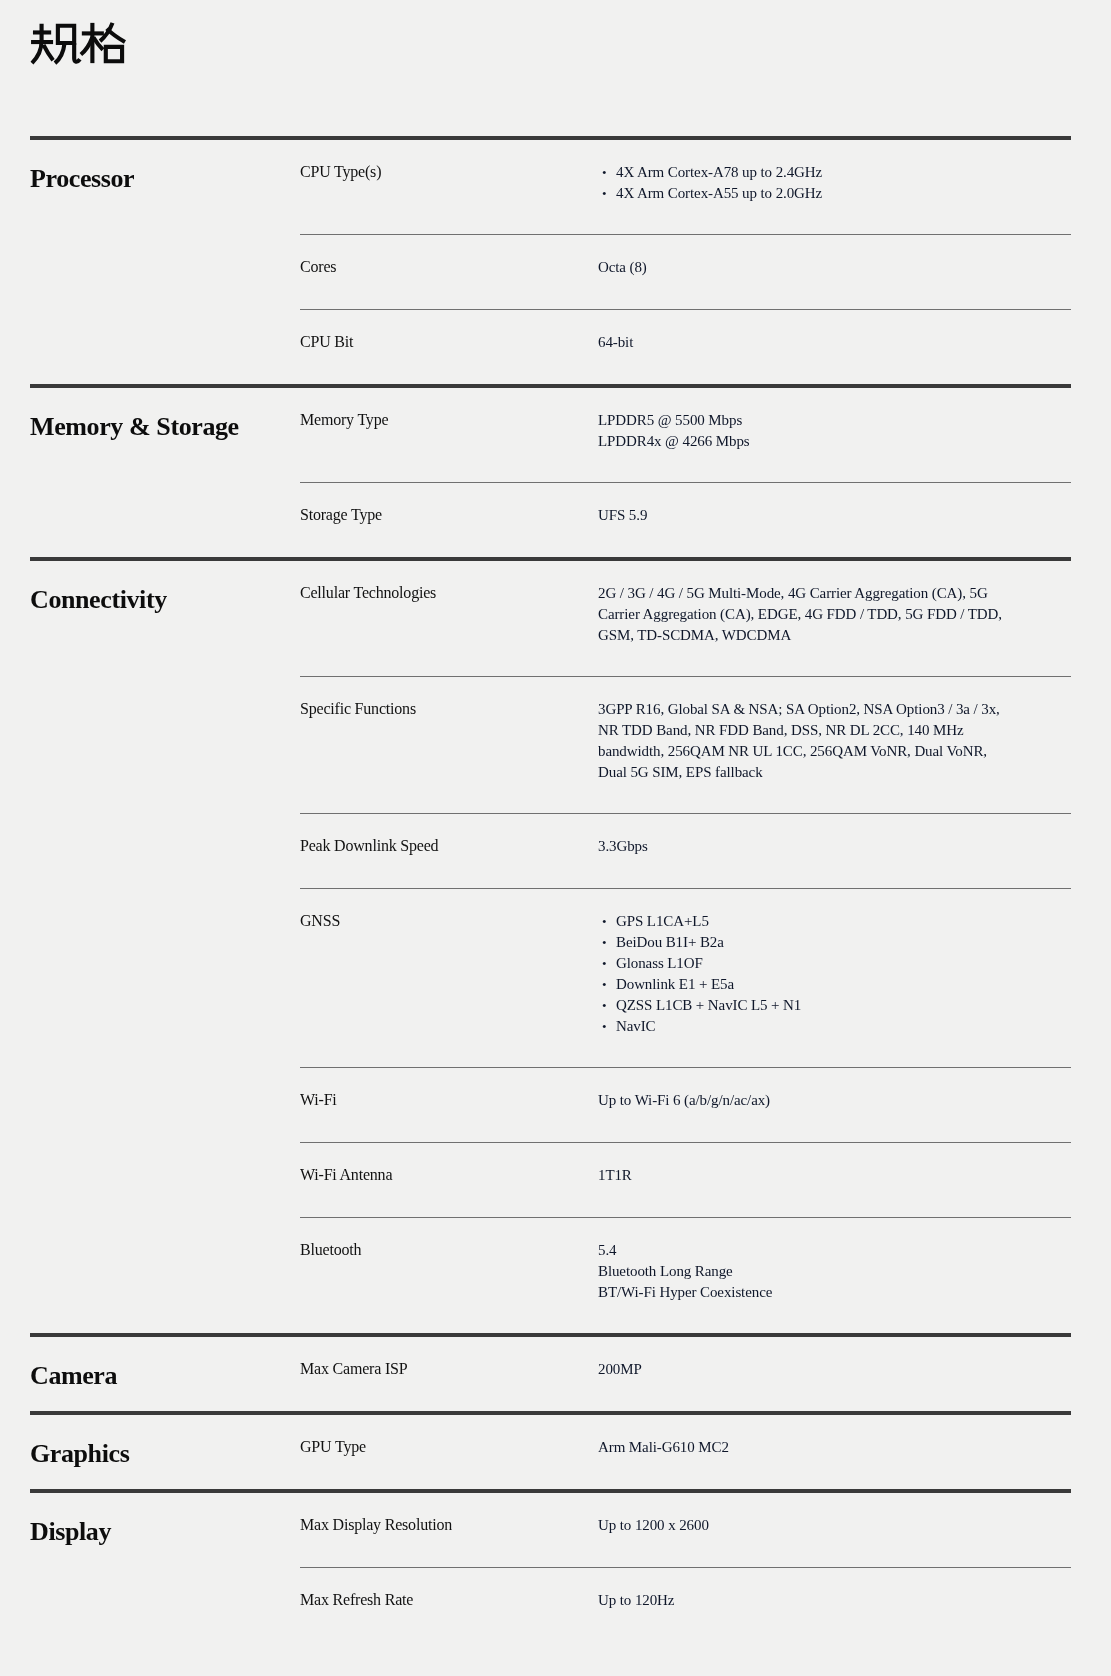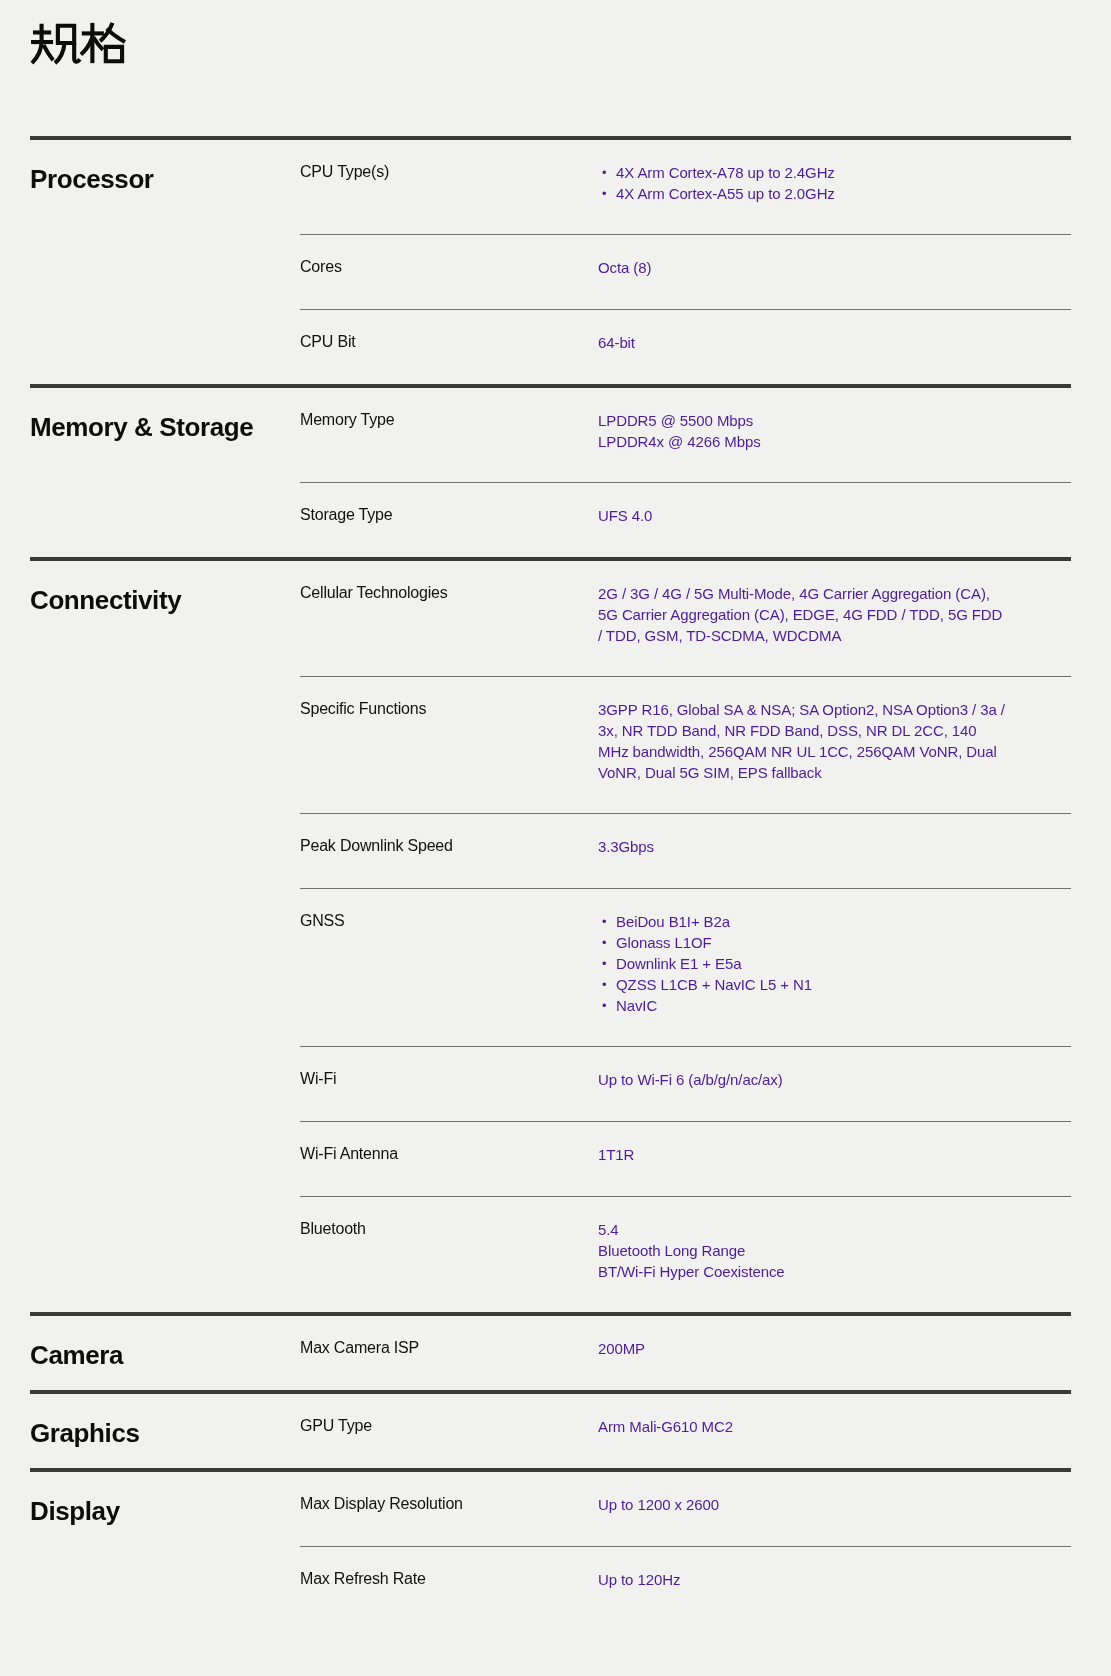--- a/index.html
+++ b/index.html
@@ -9,20 +9,21 @@
   body {
     width: 1111px;
     height: 1676px;
     background: #f1f1f0;
     font-family: "Liberation Sans", "DejaVu Sans", sans-serif;
     color: #141414;
     overflow: hidden;
   }
   .page {
     padding: 18px 40px 0 30px;
+    font-family: Liberation Serif, serif;
   }
   .title-wrap {
     height: 116px;
     padding-top: 2px;
   }
   .sr-text {
     position: absolute;
     width: 1px; height: 1px;
     overflow: hidden;
     clip: rect(0 0 0 0);
@@ -67,21 +68,21 @@
     font-size: 16px;
     line-height: 24px;
     margin-top: -2px;
     letter-spacing: -0.2px;
     color: #111111;
   }
   .value-cell {
     font-size: 15px;
     line-height: 21px;
     letter-spacing: -0.1px;
-    color: #4c1d95;
+    color: #0f172a;
     max-width: 412px;
   }
   .value-line { }
   .value-line.bullet {
     position: relative;
     padding-left: 18px;
   }
   .value-line.bullet::before {
     content: "\2022";
     position: absolute;
@@ -157,21 +158,21 @@
     <div class="attr-cell">Memory Type</div>
     <div class="value-cell">
               <div class="value-line">LPDDR5 @ 5500 Mbps</div>
               <div class="value-line">LPDDR4x @ 4266 Mbps</div>
             </div>
   </div>
 
   <div class="spec-row">
     <div class="attr-cell">Storage Type</div>
     <div class="value-cell">
-              <div class="value-line">UFS 4.0</div>
+              <div class="value-line">UFS 5.9</div>
             </div>
   </div>
 </div>
   </section>
 
   <section class="spec-section">
     <div class="category-cell">
       <h2 class="category-label">Connectivity</h2>
     </div>
     <div class="section-rows">
@@ -192,20 +193,21 @@
   <div class="spec-row">
     <div class="attr-cell">Peak Downlink Speed</div>
     <div class="value-cell">
               <div class="value-line">3.3Gbps</div>
             </div>
   </div>
 
   <div class="spec-row">
     <div class="attr-cell">GNSS</div>
     <div class="value-cell">
+              <div class="value-line bullet">GPS L1CA+L5</div>
               <div class="value-line bullet">BeiDou B1I+ B2a</div>
               <div class="value-line bullet">Glonass L1OF</div>
               <div class="value-line bullet">Downlink E1 + E5a</div>
               <div class="value-line bullet">QZSS L1CB + NavIC L5 + N1</div>
               <div class="value-line bullet">NavIC</div>
             </div>
   </div>
 
   <div class="spec-row">
     <div class="attr-cell">Wi-Fi</div>

